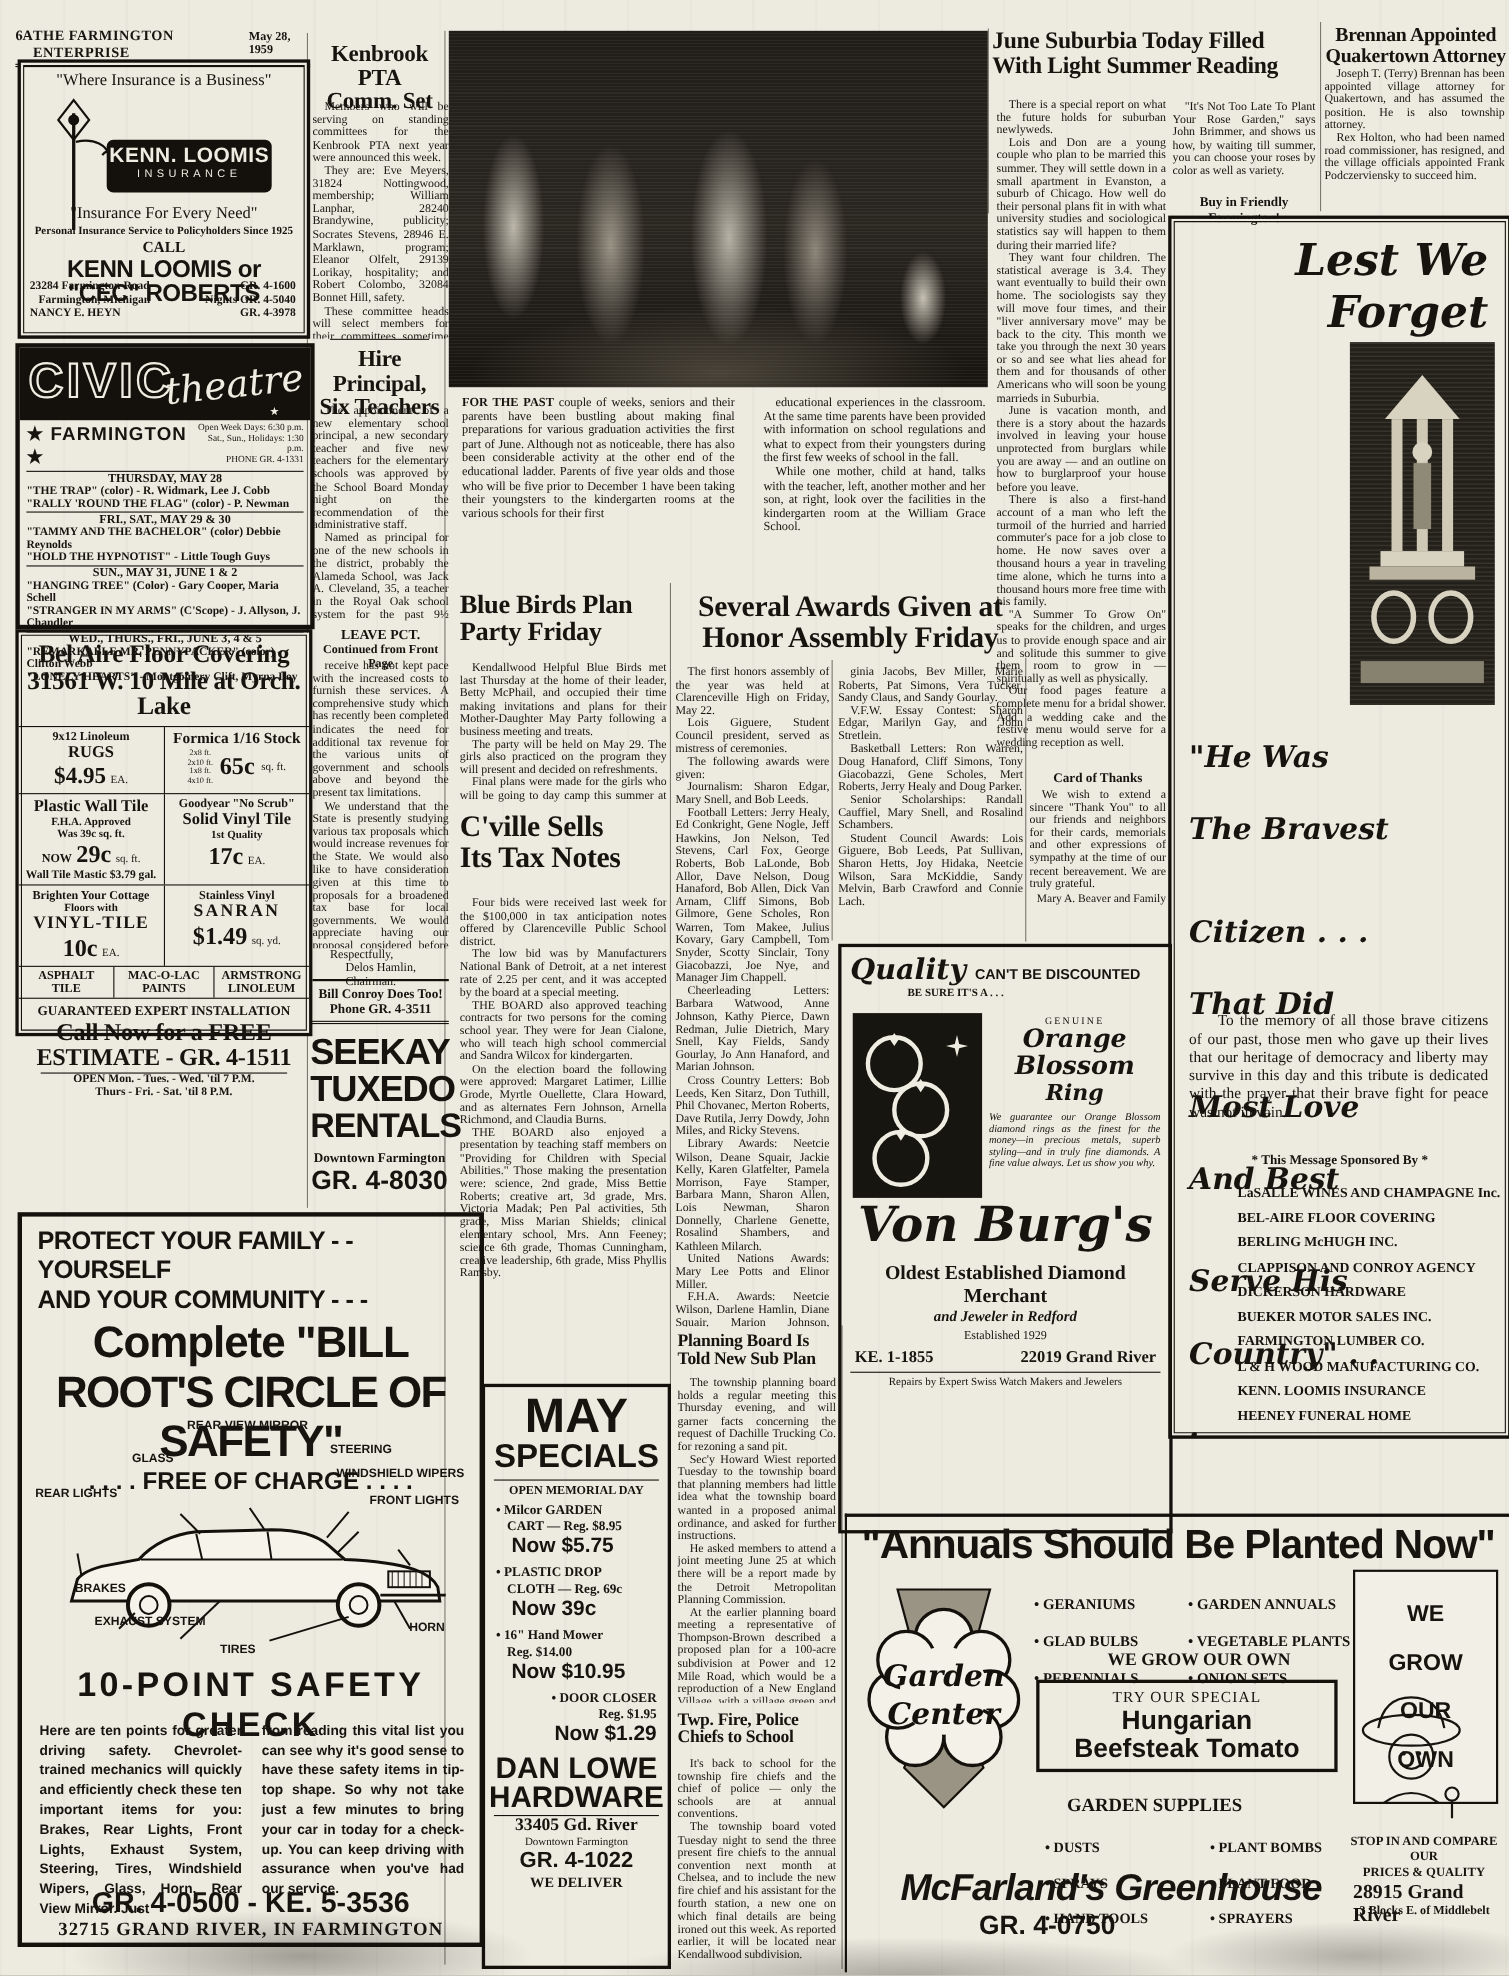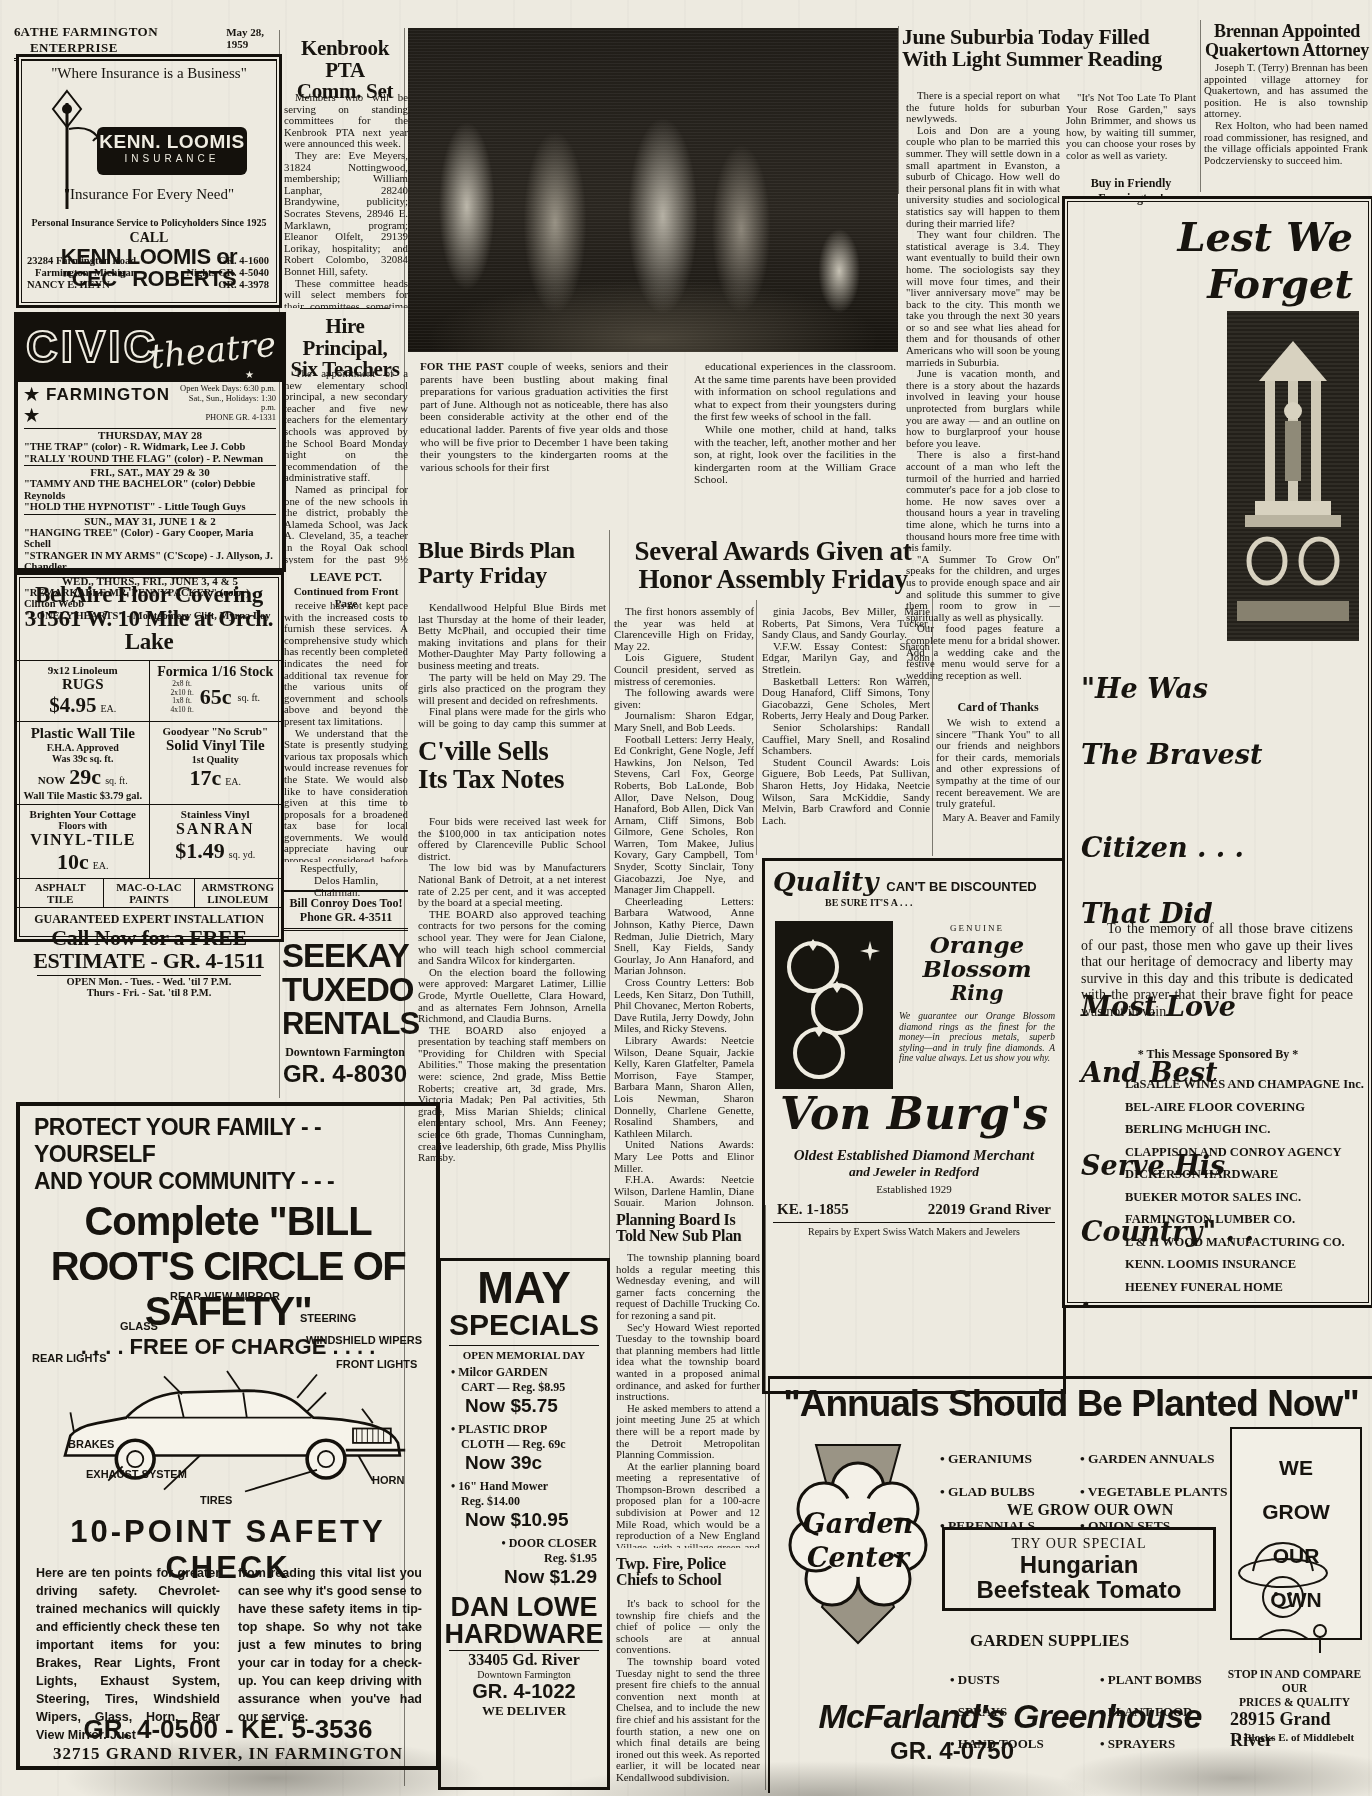--- a/index.html
+++ b/index.html
@@ -52,21 +52,21 @@
       <polygon points="30,2 44,20 30,38 16,20" fill="none" stroke="#14110c" stroke-width="2"></polygon>
       <circle cx="30" cy="20" r="5" fill="#14110c"></circle>
       <path d="M32 40 C 50 36, 60 44, 62 52" fill="none" stroke="#14110c" stroke-width="2"></path>
       <path d="M56 52 q 4 -6 8 0" fill="none" stroke="#14110c" stroke-width="2"></path>
     </svg>
     <div class="abs ink ctr" style="left:78px;top:70px;width:150px;height:44px;border-radius:6px;padding-top:4px">
       <div class="b sans" style="font-size:19px;letter-spacing:.5px">KENN. LOOMIS</div>
       <div class="sans" style="font-size:10px;letter-spacing:4px">INSURANCE</div>
     </div>
     <div class="ctr" style="font-size:15px;margin-top:104px">"Insurance For Every Need"</div>
-    <div class="ctr b" style="font-size:10px;margin-top:14px">Personal Insurance Service to Policyholders Since 1925</div>
+    <div class="ctr b" style="font-size:10px;margin-top:2px">Personal Insurance Service to Policyholders Since 1925</div>
     <div class="ctr b" style="font-size:14px;margin-top:2px">CALL</div>
     <div class="ctr b sans" style="font-size:22px;line-height:22px;letter-spacing:-.5px">KENN LOOMIS or</div>
     <div class="ctr b sans" style="font-size:22px;line-height:22px;letter-spacing:-.5px">"CEC" ROBERTS</div>
     <div class="abs b" style="left:8px;top:198px;font-size:10.5px;line-height:12px">
       <div>23284 Farmington Road</div>
       <div style="padding-left:8px">Farmington, Michigan</div>
       <div>NANCY E. HEYN</div>
     </div>
     <div class="abs b" style="right:10px;top:198px;font-size:10.5px;line-height:12px;text-align:right">
       <div>GR. 4-1600</div>
@@ -384,21 +384,21 @@
       <path d="M44 104 l4 6 -4 6 -4 -6 z" fill="#efece1"></path>
       <path d="M95 20 l2 8 8 2 -8 2 -2 8 -2 -8 -8 -2 8 -2 z" fill="#efece1"></path>
     </svg>
     <div class="abs ctr" style="left:134px;top:62px;width:156px">
       <div style="font-size:9px;letter-spacing:2px">GENUINE</div>
       <div class="script b" style="font-size:23px;line-height:24px">Orange Blossom</div>
       <div class="script b" style="font-size:20px">Ring</div>
       <div style="font-size:9.5px;line-height:10.5px;text-align:justify;margin-top:6px;font-style:italic">We guarantee our Orange Blossom diamond rings as the finest for the money—in precious metals, superb styling—and in truly fine diamonds. A fine value always. Let us show you why.</div>
     </div>
     <div class="ctr script b" style="font-size:44px;margin-top:180px">Von Burg's</div>
-    <div class="ctr b" style="font-size:15px;font-style:italic;margin-top:8px">Oldest Established Diamond Merchant</div>
+    <div class="ctr b" style="font-size:18px;margin-top:8px">Oldest Established Diamond Merchant</div>
     <div class="ctr b" style="font-size:13.5px;font-style:italic">and Jeweler in Redford</div>
     <div class="ctr" style="font-size:11px;margin-top:3px">Established 1929</div>
     <div style="display:flex;justify-content:space-between;padding:6px 12px 0 12px">
       <span class="b" style="font-size:15px">KE. 1-1855</span>
       <span class="b" style="font-size:15px">22019 Grand River</span>
     </div>
     <div class="ctr" style="font-size:10px;margin-top:4px;border-top:1px solid #14110c;padding-top:3px;margin-left:8px;margin-right:8px">Repairs by Expert Swiss Watch Makers and Jewelers</div>
   </div>
 
   <div class="abs dbl" style="left:1062px;top:196px;width:306px;height:1106px">
@@ -446,21 +446,21 @@
         <p>KENN. LOOMIS INSURANCE</p>
         <p>HEENEY FUNERAL HOME</p>
       </div>
   </div>
 
   <div class="abs ttl" style="left:616px;top:1212px;width:148px;font-size:16px">
     <div>Planning Board Is</div>
     <div>Told New Sub Plan</div>
   </div>
   <div class="abs jtxt" style="left:616px;top:1252px;width:144px;height:296px">
-      <p>The township planning board holds a regular meeting this Wednesday evening, and will garner facts concerning the request of Dachille Trucking Co. for rezoning a sand pit.</p>
+      <p>The township planning board holds a regular meeting this Thursday evening, and will garner facts concerning the request of Dachille Trucking Co. for rezoning a sand pit.</p>
       <p>Sec'y Howard Wiest reported Tuesday to the township board that planning members had little idea what the township board wanted in a proposed animal ordinance, and asked for further instructions.</p>
       <p>He asked members to attend a joint meeting June 25 at which there will be a report made by the Detroit Metropolitan Planning Commission.</p>
       <p>At the earlier planning board meeting a representative of Thompson-Brown described a proposed plan for a 100-acre subdivision at Power and 12 Mile Road, which would be a reproduction of a New England Village, with a village green and a real colonial community building. However, if the proposed expressway comes near there, the plan is off.</p>
     </div>
   <div class="abs ttl" style="left:616px;top:1556px;width:148px;font-size:16px">
     <div>Twp. Fire, Police</div>
     <div>Chiefs to School</div>
   </div>
   <div class="abs jtxt" style="left:616px;top:1598px;width:144px;height:186px">
       <p>It's back to school for the township fire chiefs and the chief of police — only the schools are at annual conventions.</p>

